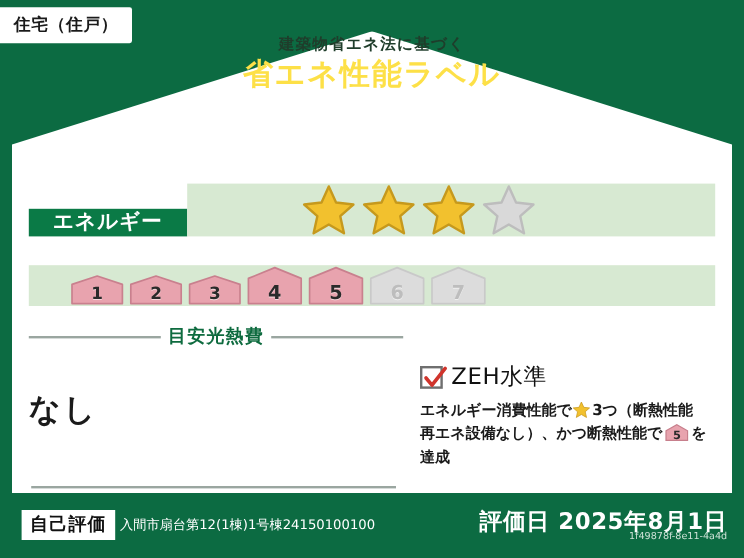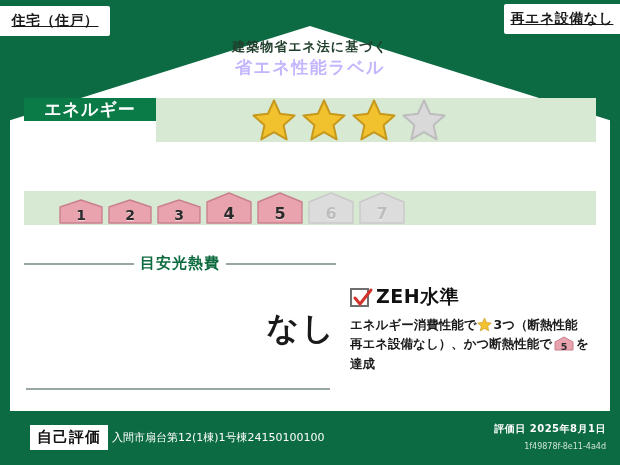--- a/index.html
+++ b/index.html
@@ -20,56 +20,55 @@
   
   .corner-badge{
     position:absolute;
     background:#ffffff;
     color:#1a1a1a;
     font-weight:bold;
     font-size:14px;
     letter-spacing:.5px;
     display:flex;align-items:center;justify-content:center;
     box-sizing:border-box;
-    text-decoration:underline;
   }
   #badge-left{left:0;top:6px;width:110px;height:30px;border-radius:0 2px 2px 0;}
   #badge-right{right:0;top:4px;width:116px;height:30px;border-radius:2px 0 0 2px;}
 
   
   #house-white{
     position:absolute;
     left:10px;top:26px;width:600px;height:385px;
     background:#ffffff;
     clip-path:polygon(0% 24.5%, 50% 0%, 100% 24.5%, 100% 100%, 0% 100%);
   }
 
   
   #title-block{
-    position:absolute;left:0;right:0;top:38px;
+    position:absolute;left:0;right:0;top:28px;
     text-align:center;color:#14452f;
     z-index:4;
   }
   #title-sub{
     font-size:13px;font-weight:bold;color:#1f3d2b;
     letter-spacing:1px;margin-bottom:2px;
   }
   #title-main{
-    font-size:17px;font-weight:bold;color:#c4b5fd;
+    font-size:25px;font-weight:bold;color:#fde047;
     letter-spacing:1.5px;line-height:1.1;
   }
 
   
   #body-panel{
     position:absolute;left:24px;top:98px;width:572px;height:300px;
     z-index:5;
   }
 
   
-  .perf-row{display:flex;align-items:flex-start;}
+  .perf-row{display:flex;align-items:flex-end;margin-top:11px;}
   .perf-key{
     background:#0a7a46;color:#fff;font-weight:bold;
     display:flex;flex-direction:column;align-items:center;justify-content:center;
     font-size:17px;line-height:1.35;letter-spacing:1px;
     box-sizing:border-box;
   }
   .perf-val{
     background:#d7e9d2;
     display:flex;align-items:center;
     box-sizing:border-box;
@@ -118,84 +117,83 @@
   #lower-right{flex:1;position:relative;padding-left:14px;box-sizing:border-box;}
 
   
   #cost-head{
     display:flex;align-items:center;gap:6px;
     color:#0e6b3f;font-weight:bold;font-size:15px;letter-spacing:1px;
     margin-top:2px;
   }
   #cost-head .rule{flex:1;height:2px;background:#9aa6a0;}
   #cost-value{
-    text-align:right;font-size:32px;font-weight:bold;color:#1a1a1a;
+    text-align:left;font-size:26px;font-weight:bold;color:#1a1a1a;
     margin-top:34px;letter-spacing:2px;
   }
   #cost-rule-bottom{
     position:absolute;left:2px;right:6px;bottom:12px;height:2px;background:#9aa6a0;
   }
 
   
   #zeh-head{
     display:flex;align-items:center;gap:7px;margin-top:32px;
   }
   #zeh-check{
     width:19px;height:19px;border:2px solid #6f6f6f;background:#fff;
     position:relative;box-sizing:border-box;flex:none;
   }
   #zeh-check svg{position:absolute;left:0;top:-3px;}
-  #zeh-title{font-size:19px;font-weight:bold;color:#111;letter-spacing:.5px;}
+  #zeh-title{font-size:19px;font-weight:normal;color:#111;letter-spacing:.5px;}
   #zeh-desc{
     margin-top:5px;font-size:12.5px;line-height:1.55;color:#1a1a1a;
     letter-spacing:0px;font-weight:bold;
   }
   .inline-star{vertical-align:-3px;margin:0 1px;}
   .inline-chip{
     display:inline-block;position:relative;width:20px;height:15px;
     vertical-align:-3px;margin:0 2px;
   }
   .inline-chip svg{display:block;}
   .inline-chip b{
     position:absolute;left:0;right:0;bottom:0px;text-align:center;
     font-size:9.5px;line-height:1;color:#2a2a2a;
   }
 
   
   #footer{
-    position:absolute;left:16px;right:0;bottom:0;height:54px;
+    position:absolute;left:4px;right:0;bottom:0;height:54px;
     z-index:6;
   }
   #self-eval{
     position:absolute;left:14px;top:14px;
     background:#ffffff;color:#111;font-weight:bold;font-size:15px;
     padding:3px 7px;letter-spacing:1px;
   }
   #address{
     position:absolute;left:96px;top:19px;
     color:#ffffff;font-size:11px;letter-spacing:0px;white-space:nowrap;
   }
   #eval-date{
     position:absolute;right:14px;top:11px;
-    color:#ffffff;font-weight:bold;font-size:10px;letter-spacing:.5px;padding-left:28px;
+    color:#ffffff;font-weight:bold;font-size:19px;letter-spacing:.5px;padding-left:28px;
   }
   #doc-id{
     position:absolute;right:14px;top:31px;
     color:#cfe3d8;font-size:8px;letter-spacing:0px;
   }
 </style>
 </head>
 <body>
 
 <div id="label-root">
 
   <div id="house-white"></div>
 
   <div id="badge-left" class="corner-badge">住宅（住戸）</div>
-  <div id="badge-right" class="corner-badge">再エネ設備なし</div>
 
   <div id="title-block">
     <div id="title-sub">建築物省エネ法に基づく</div>
     <div id="title-main">省エネ性能ラベル</div>
   </div>
 
   <div id="body-panel">
 
     <div class="perf-row" id="row-energy">
       <div class="perf-key">

